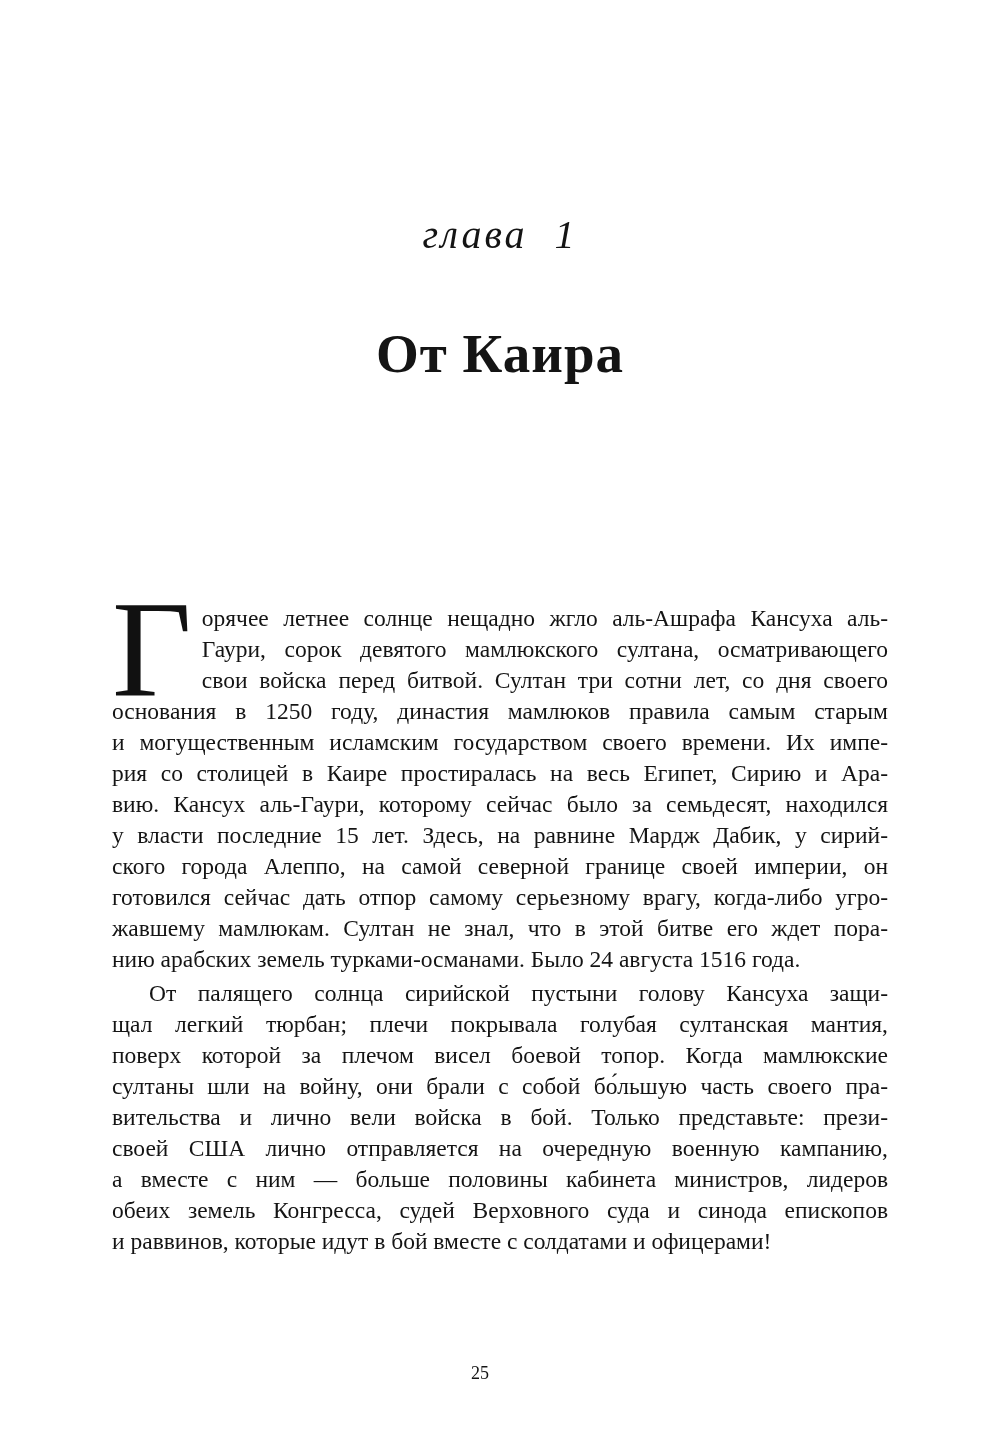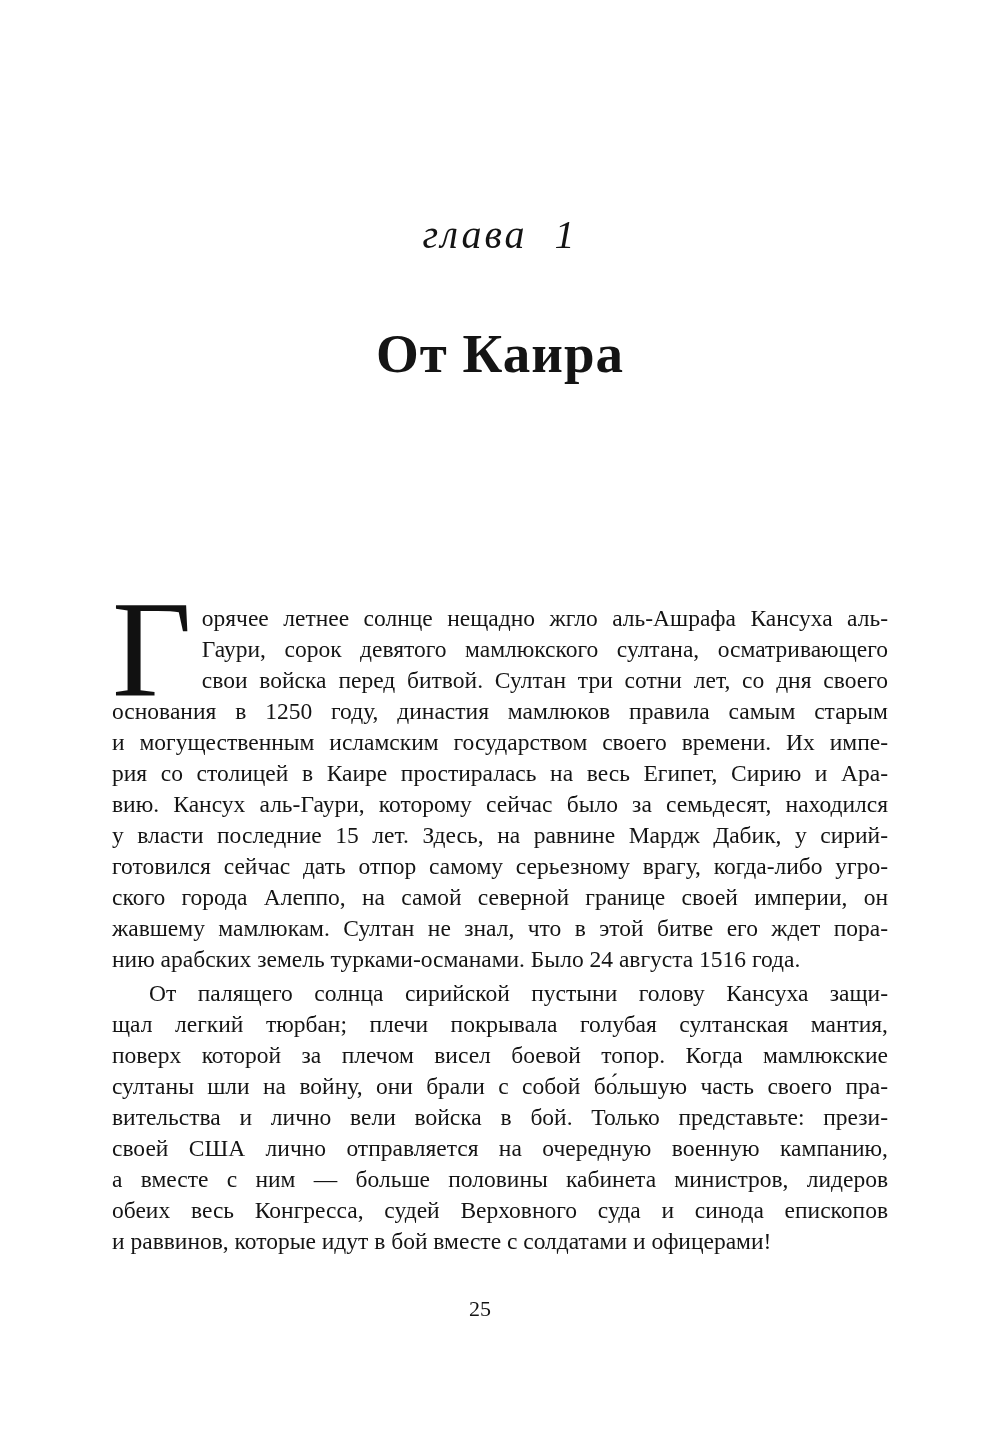--- a/index.html
+++ b/index.html
@@ -72,25 +72,25 @@
   }
   .text-line.para-end {
     text-align: left;
     text-align-last: left;
   }
   .text-line.first-indent {
     text-indent: 37px;
   }
   .page-number {
     position: absolute;
-    top: 1294px;
+    top: 1358px;
     left: 0;
     width: 960px;
     text-align: center;
-    font-size: 22px;
+    font-size: 18px;
     line-height: 30px;
   }
 </style>
 </head>
 <body>
 
 <div class="page">
 
   <div class="chapter-label">глава 1</div>
 
@@ -103,35 +103,35 @@
     <div class="paragraph paragraph-1">
       <span class="dropcap">Г</span>
       <div class="text-line">орячее летнее солнце нещадно жгло аль-Ашрафа Кансуха аль-</div>
       <div class="text-line">Гаури, сорок девятого мамлюкского султана, осматривающего</div>
       <div class="text-line">свои войска перед битвой. Султан три сотни лет, со дня своего</div>
       <div class="text-line">основания в 1250 году, династия мамлюков правила самым старым</div>
       <div class="text-line">и могущественным исламским государством своего времени. Их импе-</div>
       <div class="text-line">рия со столицей в Каире простиралась на весь Египет, Сирию и Ара-</div>
       <div class="text-line">вию. Кансух аль-Гаури, которому сейчас было за семьдесят, находился</div>
       <div class="text-line">у власти последние 15 лет. Здесь, на равнине Мардж Дабик, у сирий-</div>
+      <div class="text-line">ского города Алеппо, на самой северной границе своей империи, он</div>
       <div class="text-line">готовился сейчас дать отпор самому серьезному врагу, когда-либо угро-</div>
-      <div class="text-line">ского города Алеппо, на самой северной границе своей империи, он</div>
       <div class="text-line">жавшему мамлюкам. Султан не знал, что в этой битве его ждет пора-</div>
       <div class="text-line para-end">нию арабских земель турками-османами. Было 24 августа 1516 года.</div>
     </div>
 
     <div class="paragraph paragraph-2">
       <div class="text-line first-indent">От палящего солнца сирийской пустыни голову Кансуха защи-</div>
       <div class="text-line">щал легкий тюрбан; плечи покрывала голубая султанская мантия,</div>
       <div class="text-line">поверх которой за плечом висел боевой топор. Когда мамлюкские</div>
       <div class="text-line">султаны шли на войну, они брали с собой бо́льшую часть своего пра-</div>
       <div class="text-line">вительства и лично вели войска в бой. Только представьте: прези-</div>
       <div class="text-line">своей США лично отправляется на очередную военную кампанию,</div>
       <div class="text-line">а вместе с ним — больше половины кабинета министров, лидеров</div>
-      <div class="text-line">обеих весь Конгресса, судей Верховного суда и синода епископов</div>
+      <div class="text-line">обеих земель Конгресса, судей Верховного суда и синода епископов</div>
       <div class="text-line para-end">и раввинов, которые идут в бой вместе с солдатами и офицерами!</div>
     </div>
 
   </div>
 
   <div class="page-number">25</div>
 
 </div>
 
 </body></html>

